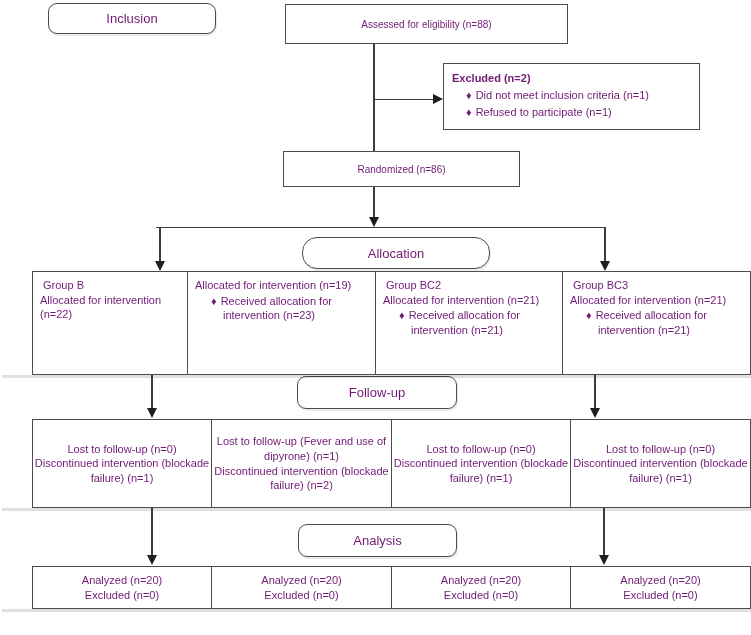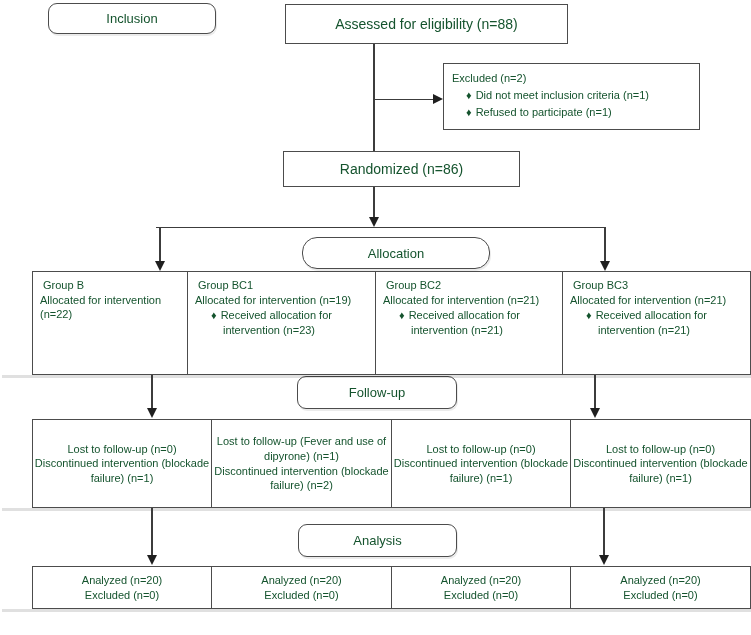--- a/index.html
+++ b/index.html
@@ -1,49 +1,49 @@
 <!DOCTYPE html>
 <html><head>
 <meta charset="utf-8">
 <style>
   html,body{margin:0;padding:0;background:#ffffff;}
   .canvas{
     position:relative;
     width:751px;height:635px;
     background:#ffffff;
     font-family:"Liberation Sans", sans-serif;
-    color:#14532d;
+    color:#701a75;
     overflow:hidden;
   }
   
   .box{
     position:absolute;
     box-sizing:border-box;
     border:1.5px solid #4c4c4c;
     background:#ffffff;
   }
   .stage{
     border-radius:9px;
     display:flex;align-items:center;justify-content:center;
     font-size:13px;
     box-shadow:1px 2px 0 rgba(0,0,0,0.08);
   }
   .center-label{
     display:flex;align-items:center;justify-content:center;
-    font-size:14px;
+    font-size:10px;
   }
   #inclusion-label{left:48px;top:3px;width:168px;height:31px;}
   #assessed-box{left:285px;top:4px;width:283px;height:40px;}
   #excluded-box{left:443px;top:63px;width:257px;height:67px;font-size:11px;padding:8px 6px 6px 8px;}
   #randomized-box{left:283px;top:151px;width:237px;height:36px;}
   #allocation-label{left:302px;top:237px;width:188px;height:32px;border-radius:15px;}
   #followup-label{left:297px;top:376px;width:160px;height:33px;}
   #analysis-label{left:298px;top:524px;width:159px;height:33px;}
 
-  .exc-title{margin-bottom:1px;}
+  .exc-title{margin-bottom:1px;font-weight:bold;}
   .exc-item{padding-left:14px;margin-top:5px;}
   .bullet{margin-right:4px;}
 
   
   .row{
     position:absolute;left:0;
     display:flex;
     width:751px;
     box-shadow:2px 3px 0 rgba(0,0,0,0.12);
   }
@@ -114,21 +114,20 @@
   </div>
 
   <div class="box center-label" id="randomized-box">Randomized (n=86)</div>
 
   <div class="row" id="group-row">
     <div class="cell group-cell w1">
       <div class="g-name">Group B</div>
       <div>Allocated for intervention (n=22)</div>
     </div>
     <div class="cell group-cell w2">
-      <div class="g-name">Group BC1</div>
       <div>Allocated for intervention (n=19)</div>
       <div class="g-bullet">
         <span class="bullet">♦</span><span>Received allocation for intervention (n=23)</span>
       </div>
     </div>
     <div class="cell group-cell w3">
       <div class="g-name">Group BC2</div>
       <div>Allocated for intervention (n=21)</div>
       <div class="g-bullet">
         <span class="bullet">♦</span><span>Received allocation for intervention (n=21)</span>

